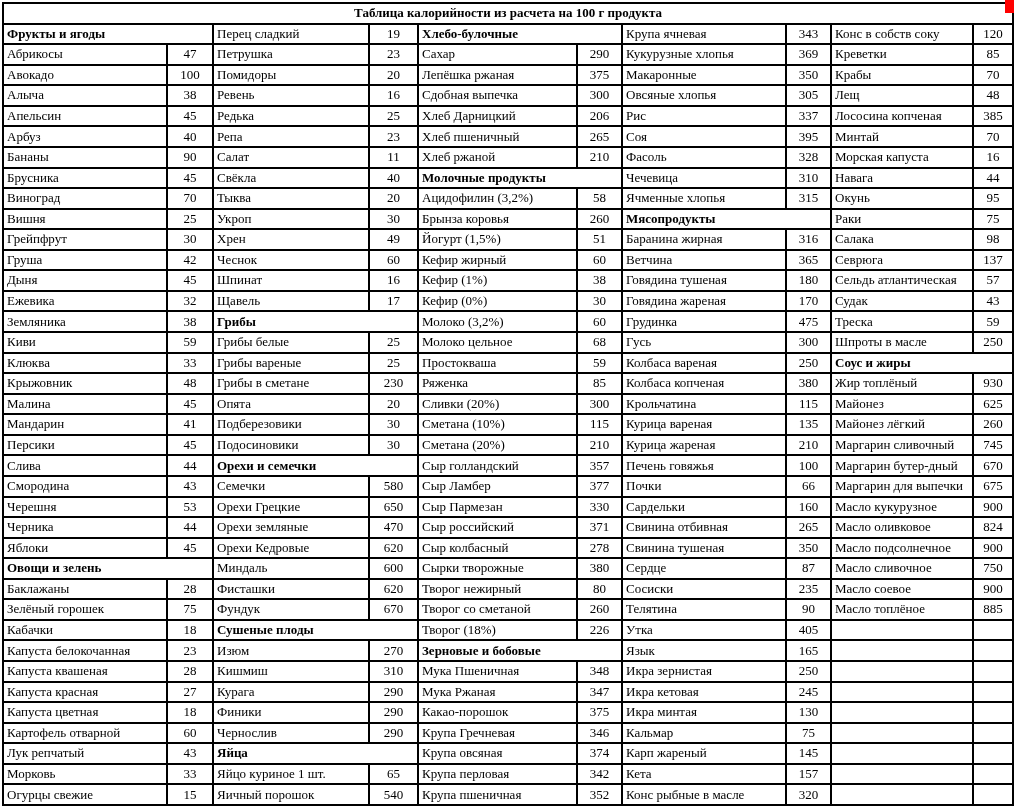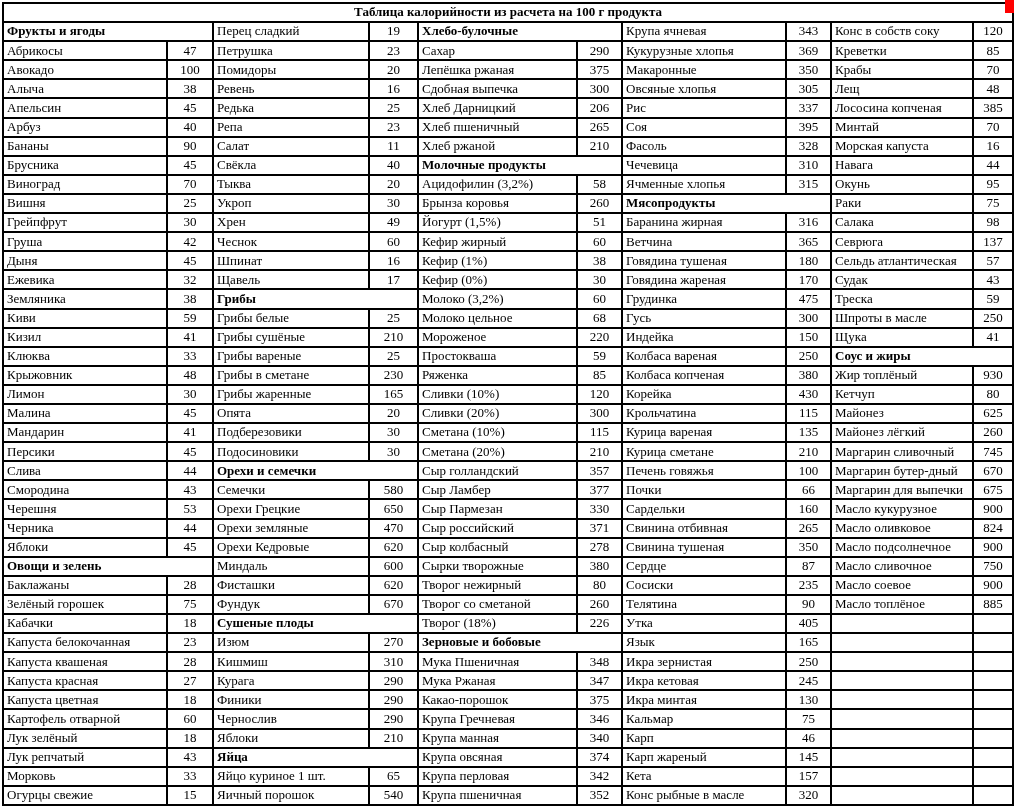--- a/index.html
+++ b/index.html
@@ -259,32 +259,20 @@
           <td class="name-cell">Грибы белые</td>
           <td class="value-cell">25</td>
           <td class="name-cell">Молоко цельное</td>
           <td class="value-cell">68</td>
           <td class="name-cell">Гусь</td>
           <td class="value-cell">300</td>
           <td class="name-cell">Шпроты в масле</td>
           <td class="value-cell">250</td>
         </tr>
         <tr>
-          <td class="name-cell">Кизил</td>
-          <td class="value-cell">41</td>
-          <td class="name-cell">Грибы сушёные</td>
-          <td class="value-cell">210</td>
-          <td class="name-cell">Мороженое</td>
-          <td class="value-cell">220</td>
-          <td class="name-cell">Индейка</td>
-          <td class="value-cell">150</td>
-          <td class="name-cell">Щука</td>
-          <td class="value-cell">41</td>
-        </tr>
-        <tr>
           <td class="name-cell">Клюква</td>
           <td class="value-cell">33</td>
           <td class="name-cell">Грибы вареные</td>
           <td class="value-cell">25</td>
           <td class="name-cell">Простокваша</td>
           <td class="value-cell">59</td>
           <td class="name-cell">Колбаса вареная</td>
           <td class="value-cell">250</td>
           <td colspan="2" class="section-cell">Соус и жиры</td>
         </tr>
@@ -294,32 +282,20 @@
           <td class="name-cell">Грибы в сметане</td>
           <td class="value-cell">230</td>
           <td class="name-cell">Ряженка</td>
           <td class="value-cell">85</td>
           <td class="name-cell">Колбаса копченая</td>
           <td class="value-cell">380</td>
           <td class="name-cell">Жир топлёный</td>
           <td class="value-cell">930</td>
         </tr>
         <tr>
-          <td class="name-cell">Лимон</td>
-          <td class="value-cell">30</td>
-          <td class="name-cell">Грибы жаренные</td>
-          <td class="value-cell">165</td>
-          <td class="name-cell">Сливки (10%)</td>
-          <td class="value-cell">120</td>
-          <td class="name-cell">Корейка</td>
-          <td class="value-cell">430</td>
-          <td class="name-cell">Кетчуп</td>
-          <td class="value-cell">80</td>
-        </tr>
-        <tr>
           <td class="name-cell">Малина</td>
           <td class="value-cell">45</td>
           <td class="name-cell">Опята</td>
           <td class="value-cell">20</td>
           <td class="name-cell">Сливки (20%)</td>
           <td class="value-cell">300</td>
           <td class="name-cell">Крольчатина</td>
           <td class="value-cell">115</td>
           <td class="name-cell">Майонез</td>
           <td class="value-cell">625</td>
@@ -336,21 +312,21 @@
           <td class="name-cell">Майонез лёгкий</td>
           <td class="value-cell">260</td>
         </tr>
         <tr>
           <td class="name-cell">Персики</td>
           <td class="value-cell">45</td>
           <td class="name-cell">Подосиновики</td>
           <td class="value-cell">30</td>
           <td class="name-cell">Сметана (20%)</td>
           <td class="value-cell">210</td>
-          <td class="name-cell">Курица сметане</td>
+          <td class="name-cell">Курица жареная</td>
           <td class="value-cell">210</td>
           <td class="name-cell">Маргарин сливочный</td>
           <td class="value-cell">745</td>
         </tr>
         <tr>
           <td class="name-cell">Слива</td>
           <td class="value-cell">44</td>
           <td colspan="2" class="section-cell">Орехи и семечки</td>
           <td class="name-cell">Сыр голландский</td>
           <td class="value-cell">357</td>
@@ -506,32 +482,20 @@
           <td class="name-cell">Чернослив</td>
           <td class="value-cell">290</td>
           <td class="name-cell">Крупа Гречневая</td>
           <td class="value-cell">346</td>
           <td class="name-cell">Кальмар</td>
           <td class="value-cell">75</td>
           <td class="name-cell"></td>
           <td class="value-cell"></td>
         </tr>
         <tr>
-          <td class="name-cell">Лук зелёный</td>
-          <td class="value-cell">18</td>
-          <td class="name-cell">Яблоки</td>
-          <td class="value-cell">210</td>
-          <td class="name-cell">Крупа манная</td>
-          <td class="value-cell">340</td>
-          <td class="name-cell">Карп</td>
-          <td class="value-cell">46</td>
-          <td class="name-cell"></td>
-          <td class="value-cell"></td>
-        </tr>
-        <tr>
           <td class="name-cell">Лук репчатый</td>
           <td class="value-cell">43</td>
           <td colspan="2" class="section-cell">Яйца</td>
           <td class="name-cell">Крупа овсяная</td>
           <td class="value-cell">374</td>
           <td class="name-cell">Карп жареный</td>
           <td class="value-cell">145</td>
           <td class="name-cell"></td>
           <td class="value-cell"></td>
         </tr>

